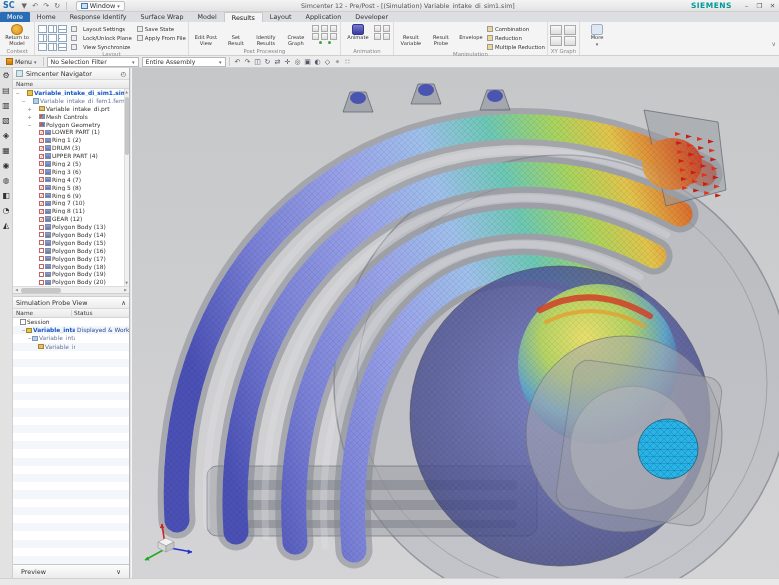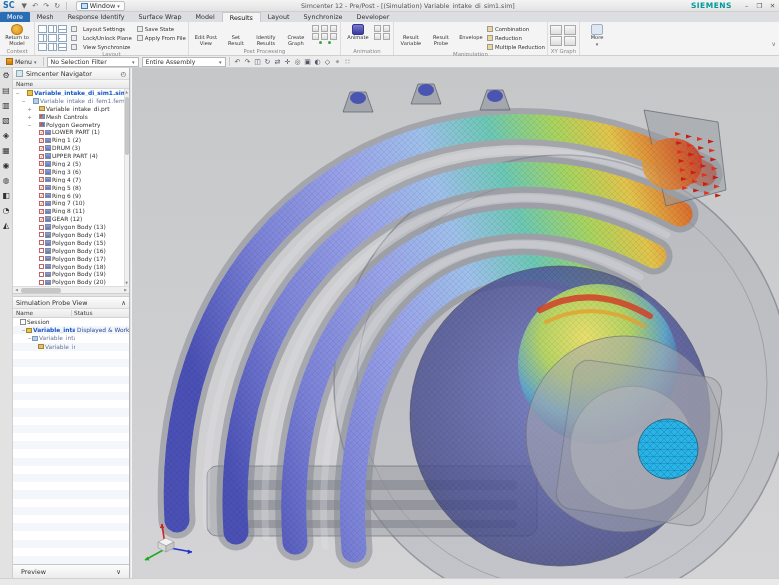--- a/index.html
+++ b/index.html
@@ -153,27 +153,27 @@
     <span class="title-text">Simcenter 12 - Pre/Post - [(Simulation) Variable_intake_di_sim1.sim]</span>
     <span class="brand">SIEMENS</span>
     <span class="win-btn">–</span>
     <span class="win-btn">❐</span>
     <span class="win-btn">✕</span>
   </div>
 
   <div class="tabrow">
 
   <div class="rtab cls-file">More</div>
-      <div class="rtab">Mesh</div>
+      <div class="rtab">Home</div>
       <div class="rtab">Response Identify</div>
       <div class="rtab">Surface Wrap</div>
       <div class="rtab">Model</div>
       <div class="rtab cls-active">Results</div>
       <div class="rtab">Layout</div>
-      <div class="rtab">Synchronize</div>
+      <div class="rtab">Application</div>
       <div class="rtab">Developer</div>
     </div>
 
   <div class="ribbon">
 
     <div class="rgroup">
       <div class="rgroup-body">
         <div class="rbtn">
           <span class="ic ic-return"></span>
           <span class="lb">Return to

